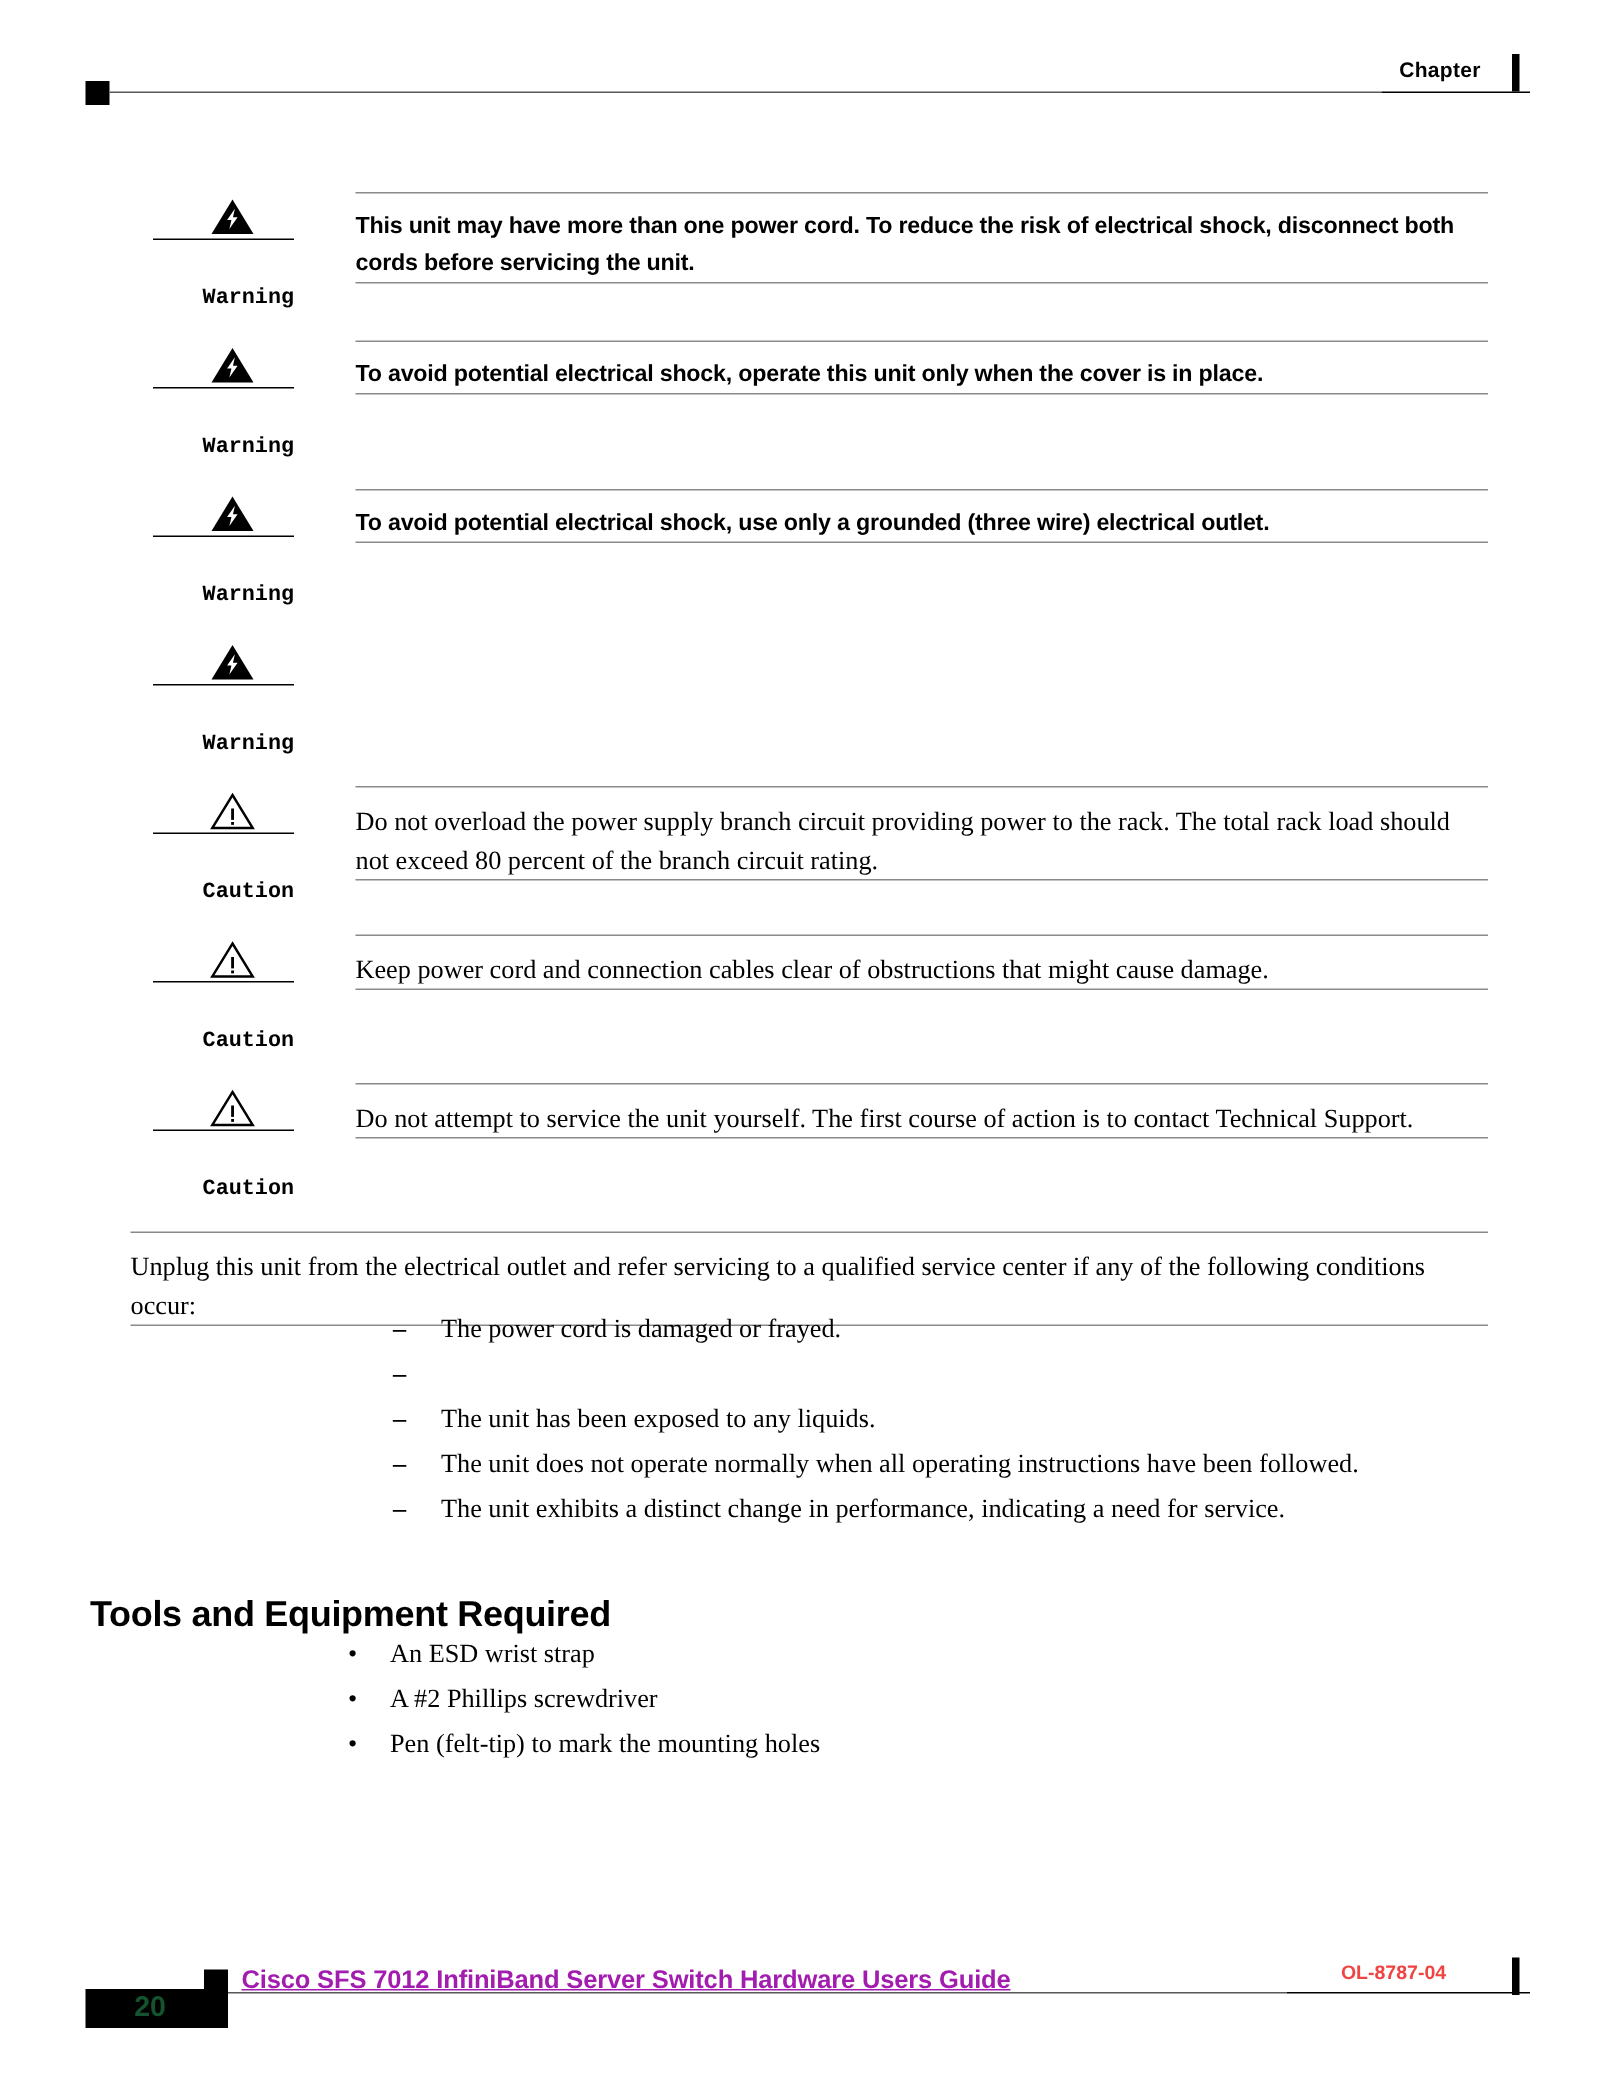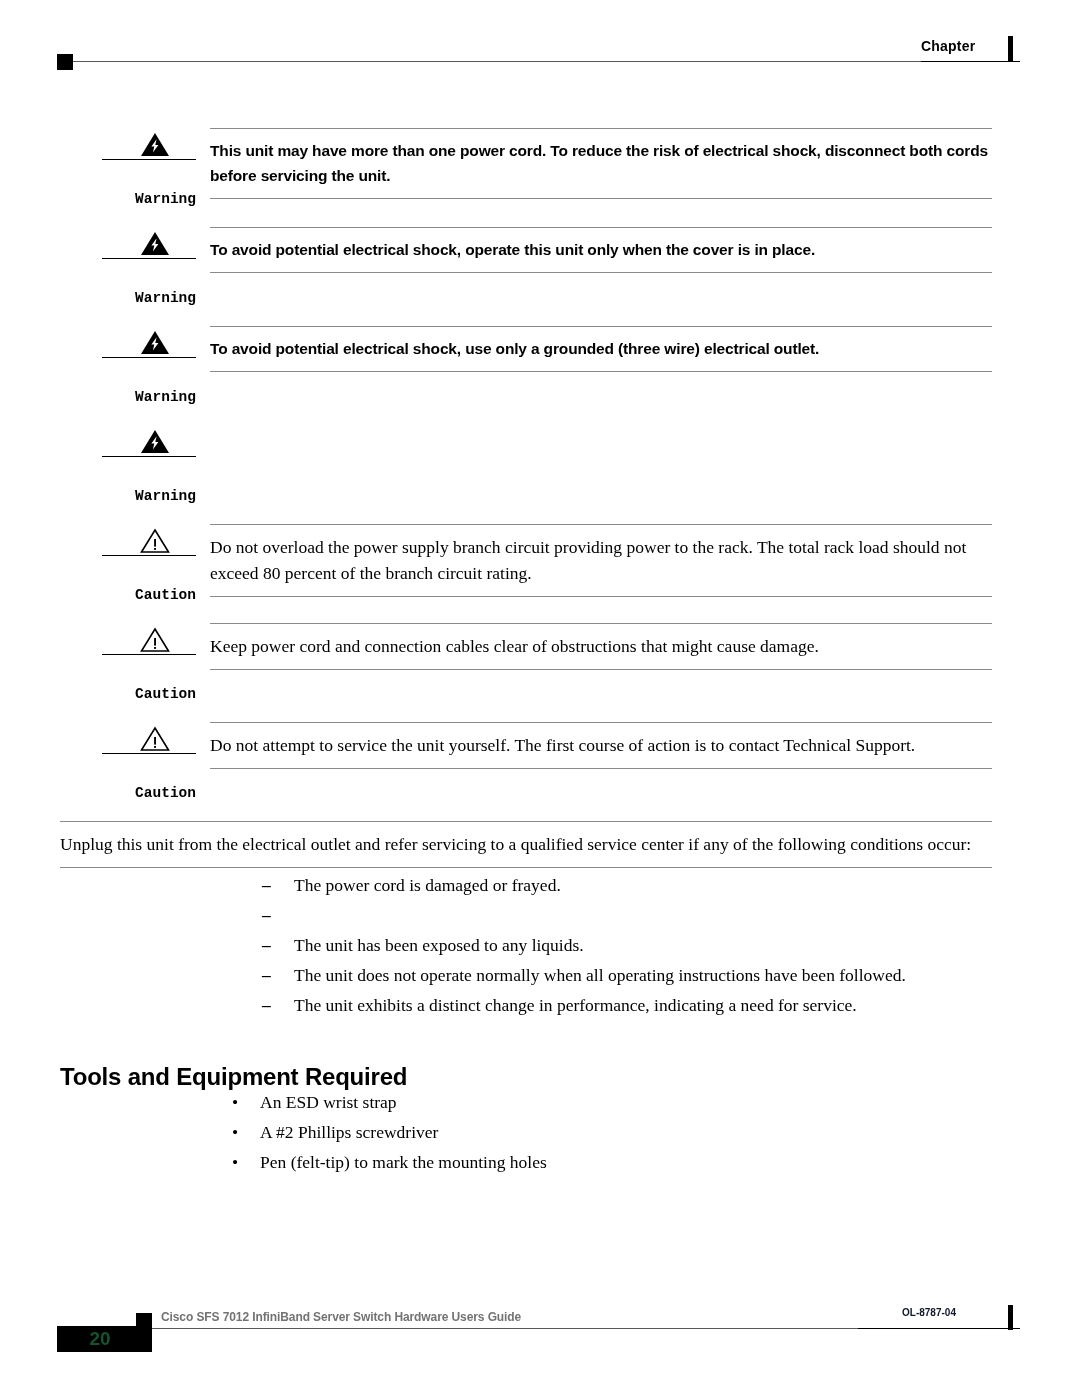--- a/index.html
+++ b/index.html
@@ -38,20 +38,21 @@
   .hdr-rule-right {
     position: absolute;
     left: 921px; top: 61px;
     width: 99px; height: 1px;
     background: #000000;
   }
   .hdr-chapter {
     position: absolute;
     left: 921px; top: 38px;
     width: 78px;
+    text-align: center;
     font-family: "Liberation Sans", sans-serif;
     font-weight: bold;
     font-size: 14px;
     letter-spacing: .2px;
     color: #000000;
   }
   .hdr-bar {
     position: absolute;
     left: 1008px; top: 36px;
     width: 5px; height: 25px;
@@ -103,21 +104,22 @@
     white-space: nowrap;
     margin-top: 24px;
   }
   .admon-body {
     flex: 1 1 auto;
     padding-left: 0px;
   }
   .admon-body-inner {
     border-top: 1.5px solid #8a8a8c;
     border-bottom: 1.5px solid #8a8a8c;
-    padding: 9px 0 10px 0;
+    padding: 9px 0 0 0;
+    margin-left: 27px;
   }
   .admon-text {
     margin: 0;
   }
   .admon.warning .admon-text {
     font-family: "Liberation Sans", sans-serif;
     font-weight: bold;
     font-size: 15.5px;
     line-height: 25px;
     letter-spacing: -0.15px;
@@ -217,39 +219,40 @@
     position: absolute;
     left: 152px; top: 1328px;
     width: 706px; height: 1px;
     background: #58585a;
   }
   .ftr-title {
     position: absolute;
     left: 161px; top: 1310px;
     font-family: "Liberation Sans", sans-serif;
     font-weight: bold;
-    font-size: 12px;
+    font-size: 17px;
     letter-spacing: -0.1px;
-    color: #737373;
+    color: #a21caf;
+    text-decoration: underline;
   }
   .ftr-rule-right {
     position: absolute;
     left: 858px; top: 1328px;
     width: 162px; height: 1px;
     background: #000000;
   }
   .ftr-docid {
     position: absolute;
     left: 858px; top: 1307px;
     width: 142px;
     text-align: center;
     font-family: "Liberation Sans", sans-serif;
     font-weight: bold;
-    font-size: 10px;
-    color: #0f172a;
+    font-size: 13px;
+    color: #ef4444;
   }
   .ftr-bar {
     position: absolute;
     left: 1008px; top: 1305px;
     width: 5px; height: 25px;
     background: #000000;
   }
 </style>
 </head>
 <body>

